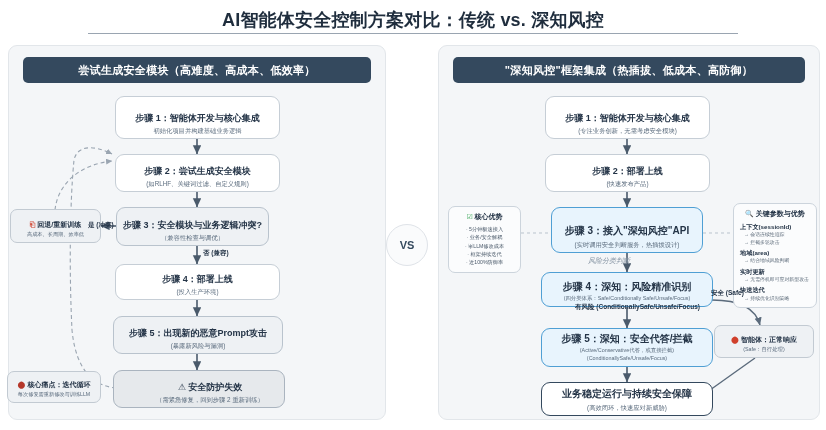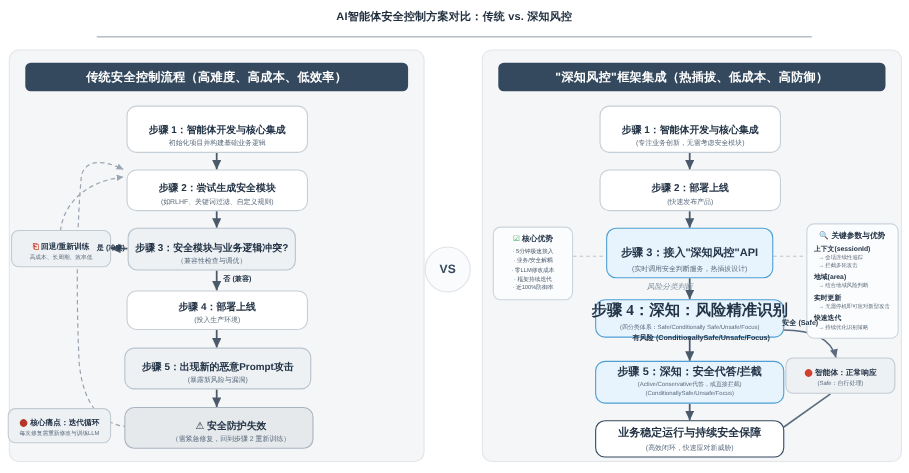--- a/index.html
+++ b/index.html
@@ -9,21 +9,21 @@
     background: #ffffff;
     font-family: "Liberation Sans", "DejaVu Sans", sans-serif;
     overflow: hidden;
   }
   #root { position: relative; width: 826px; height: 430px; background:#fff; }
 
   
   .title {
     position:absolute; top:8px; left:0; width:826px;
     text-align:center;
-    font-size:10px; font-weight:bold; color:#1f2d3d;
+    font-size:18px; font-weight:bold; color:#1f2d3d;
     letter-spacing:.2px;
   }
   .title-rule {
     position:absolute; top:33px; left:88px; width:650px; height:1px;
     background:#9aa5b1;
   }
 
   
   .panel {
     position:absolute; top:45px; height:375px;
@@ -137,21 +137,21 @@
     <line x1="627" y1="307" x2="627" y2="328" stroke="#4a5a6b" stroke-width="1.6" marker-end="url(#ah)"></line>
 
     <path d="M712,300 C742,300 756,310 760,325" fill="none" stroke="#5b6b7c" stroke-width="1.4" marker-end="url(#ahb)"></path>
 
     <line x1="627" y1="367" x2="627" y2="382" stroke="#4a5a6b" stroke-width="1.6" marker-end="url(#ah)"></line>
 
     <path d="M755,358 L703,395" fill="none" stroke="#5b6b7c" stroke-width="1.4" marker-end="url(#ahb)"></path>
   </svg>
 
   <div class="panel left">
-    <div class="panel-head">传统安全控制流程（高难度、高成本、低效率）</div>
+    <div class="panel-head">尝试生成安全模块（高难度、高成本、低效率）</div>
   </div>
 
   <div class="node n-white" style="left:115px; top:96px; width:165px; height:43px;">
     <div class="t">步骤 1：智能体开发与核心集成</div>
     <div class="s">初始化项目并构建基础业务逻辑</div>
   </div>
 
   <div class="node n-white" style="left:115px; top:154px; width:165px; height:38px;">
     <div class="t">步骤 2：尝试生成安全模块</div>
     <div class="s">(如RLHF、关键词过滤、自定义规则)</div>
@@ -211,21 +211,21 @@
     <div class="t">步骤 2：部署上线</div>
     <div class="s">(快速发布产品)</div>
   </div>
 
   <div class="node n-blue" style="left:551px; top:207px; width:152px; height:46px;">
     <div class="t" style="font-size:10px;">步骤 3：接入"深知风控"API</div>
     <div class="s">(实时调用安全判断服务，热插拔设计)</div>
   </div>
 
   <div class="node n-blue" style="left:541px; top:272px; width:172px; height:35px;">
-    <div class="t" style="font-size:14px;font-family:Liberation Serif, serif;">步骤 4：深知：风险精准识别</div>
+    <div class="t" style="font-size:10px;">步骤 4：深知：风险精准识别</div>
     <div class="s" style="font-size:5.4px;">(四分类体系：Safe/Conditionally Safe/Unsafe/Focus)</div>
   </div>
 
   <div class="node n-blue" style="left:541px; top:328px; width:172px; height:39px;">
     <div class="t" style="font-size:10px;">步骤 5：深知：安全代答/拦截</div>
     <div class="s" style="font-size:5.4px;">(Active/Conservative代答，或直接拦截)</div>
     <div class="s2" style="font-size:5.4px;">(ConditionallySafe/Unsafe/Focus)</div>
   </div>
 
   <div class="node n-bluedk" style="left:541px; top:382px; width:172px; height:34px;">

